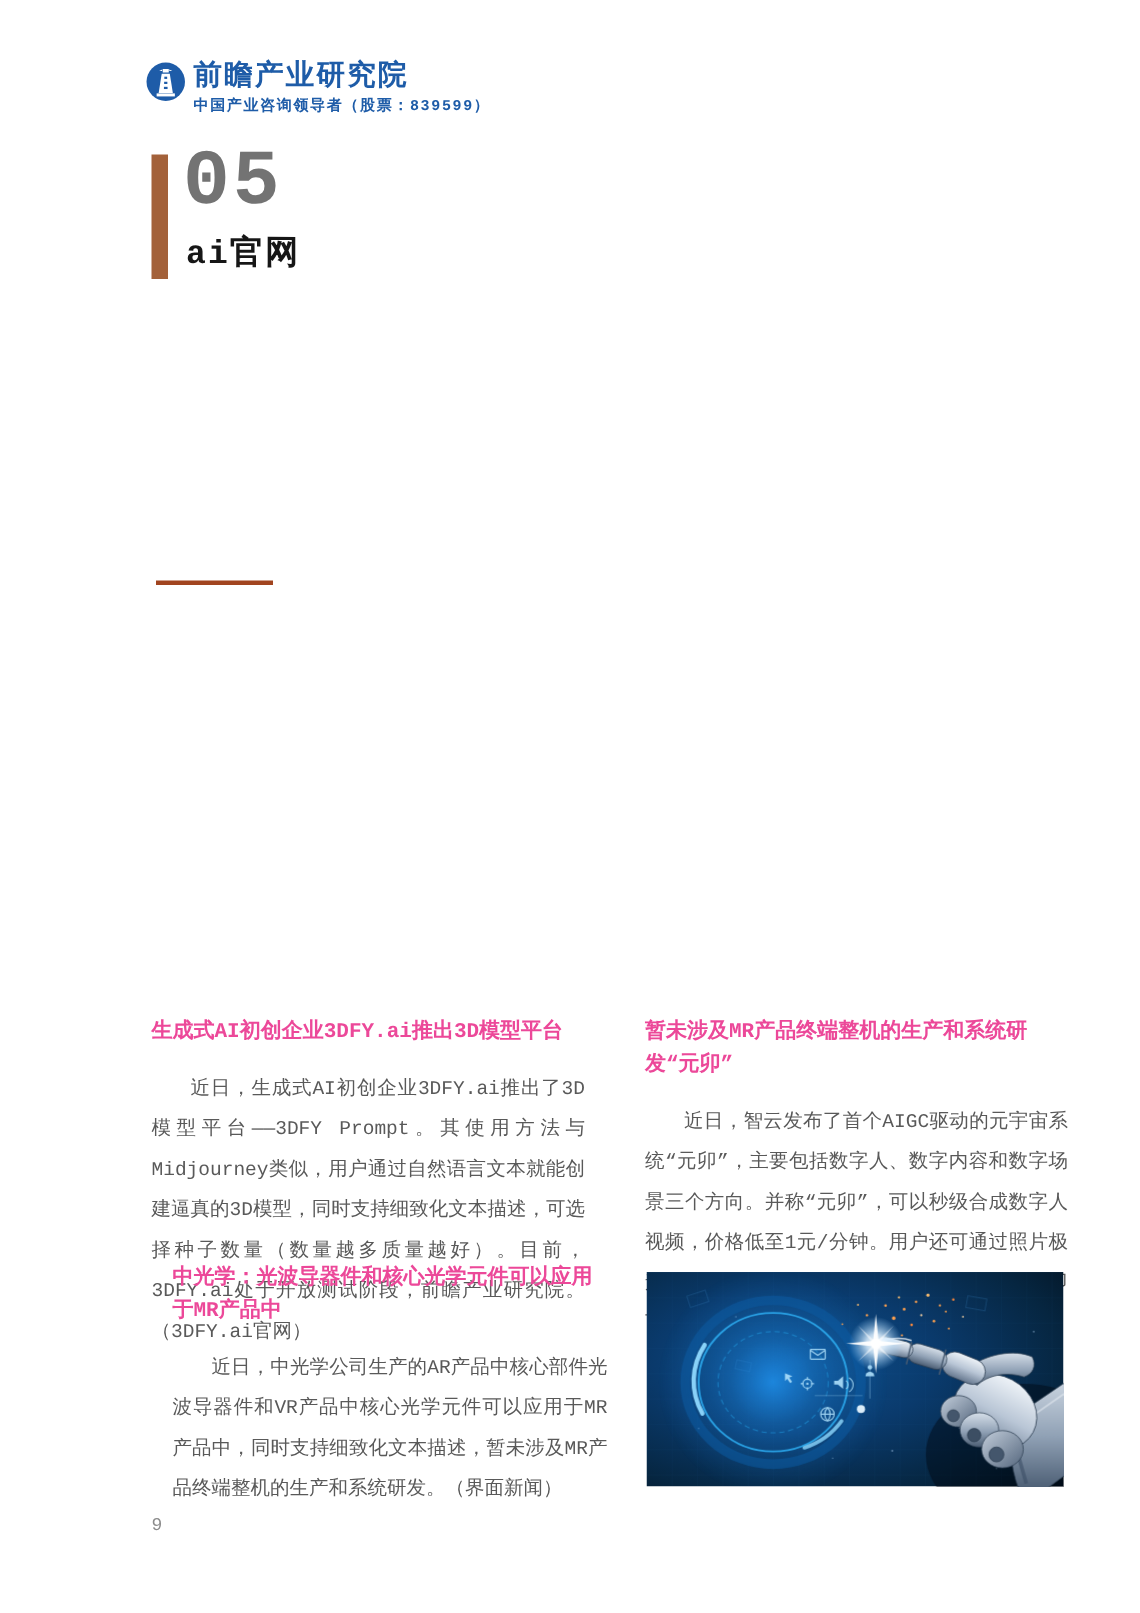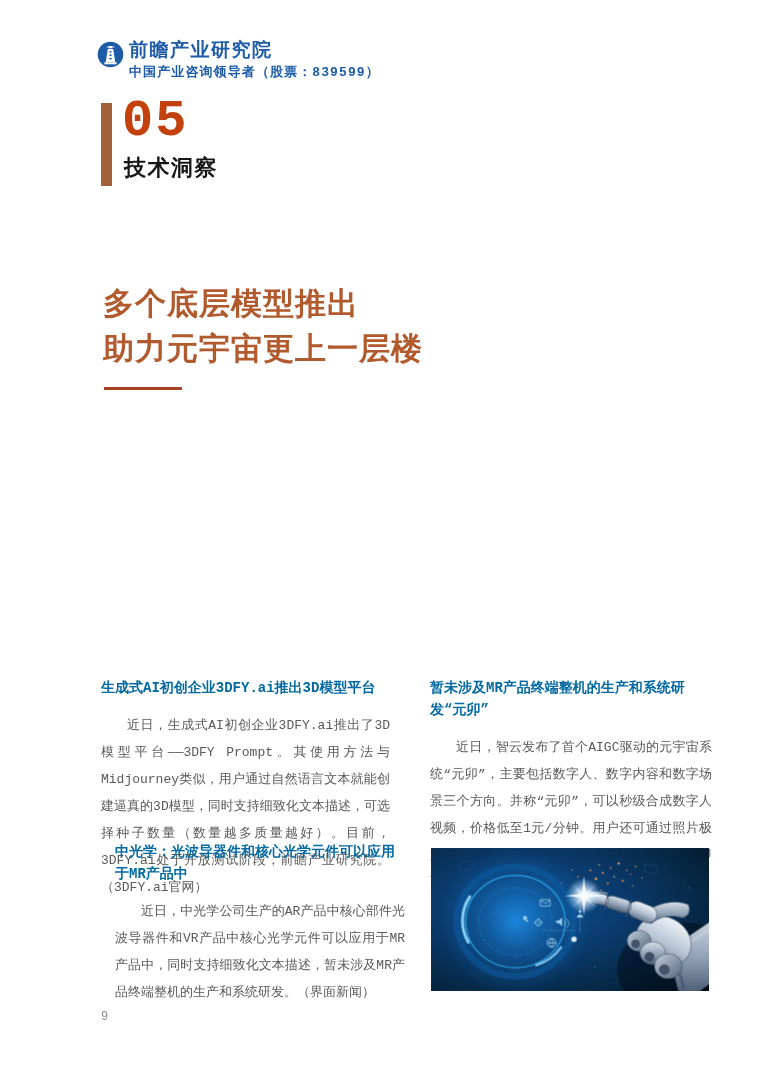--- a/index.html
+++ b/index.html
@@ -5,34 +5,34 @@
   html,body { margin:0; padding:0; background:#ffffff; }
   .page {
     position:relative; width:760px; height:1075px; background:#ffffff;
     font-family:Liberation Mono, monospace; overflow:hidden;margin-left:23px;
   }
 
   
   .brand { position:absolute; left:74px; top:41px; display:flex; align-items:flex-start; gap:5px; }
   .brand-logo { width:27px; height:27px; flex:0 0 auto; }
   .brand-title { font-size:19px; font-weight:bold; color:#1E5CA8; letter-spacing:1.5px; line-height:20px; }
-  .brand-tagline { font-size:13px; font-weight:bold; color:#1E5CA8; letter-spacing:1.1px; margin-top:2px; }
+  .brand-tagline { font-size:10px; font-weight:bold; color:#1E5CA8; letter-spacing:1.1px; margin-top:2px; }
 
   
   .chapter-bar { position:absolute; left:78px; top:103px; width:11px; height:83px; background:#A3613A; }
-  .chapter-num { position:absolute; left:99px; top:94px; font-size:52px; font-weight:bold; color:#c2410c; line-height:56px; letter-spacing:2px; }
+  .chapter-num { position:absolute; left:99px; top:94px; font-size:52px; font-weight:bold; color:#737373; line-height:56px; letter-spacing:2px; }
   .chapter-title { position:absolute; left:101px; top:153px; font-size:22px; font-weight:bold; color:#161616; letter-spacing:1.5px; }
 
   
   .headline { position:absolute; left:80px; top:283px; margin:0; font-size:31px; font-weight:bold; color:#B15A2E; line-height:45px; letter-spacing:1px; }
   .headline-rule { position:absolute; left:81px; top:387px; width:78px; height:3px; background:#A1441F; }
 
   
   .article { position:absolute; }
-  .article-title { font-size:14px; font-weight:bold; color:#0369a1; line-height:22px; margin:0 0 13px 0; }
+  .article-title { font-size:14px; font-weight:bold; color:#ec4899; line-height:22px; margin:0 0 13px 0; }
   .article-body { font-size:13px; color:#595959; line-height:27px; text-align:justify; text-indent:2em; margin:0; }
   #article-3dfy { left:78px; top:677px; width:289px; }
   #article-zhiyun { left:407px; top:677px; width:282px; }
   #article-zgx { left:92px; top:841px; width:290px; }
 
   .figure { position:absolute; left:408px; top:848px; width:278px; height:143px; margin:0; }
   .figure svg { display:block; width:278px; height:143px; }
 
   .pagenum { position:absolute; left:78px; top:1010px; font-size:12px; color:#8c8c8c; }
 </style>
@@ -59,24 +59,24 @@
     </svg>
     <div class="brand-text">
       <div class="brand-title">前瞻产业研究院</div>
       <div class="brand-tagline">中国产业咨询领导者（股票：839599）</div>
     </div>
   </header>
 
   <section>
     <div class="chapter-bar"></div>
     <div class="chapter-num">05</div>
-    <div class="chapter-title">技术洞察</div>
+    <div class="chapter-title">ai官网</div>
   </section>
 
-  <h1 class="headline"><span>多个底层模型推出</span><br><span>助力元宇宙更上一层楼</span></h1>
+  <h1 class="headline"><br></h1>
   <div class="headline-rule"></div>
 
   <main>
 
     <article class="article" id="article-3dfy">
       <h2 class="article-title">生成式AI初创企业3DFY.ai推出3D模型平台</h2>
       <p class="article-body">近日，生成式AI初创企业3DFY.ai推出了3D模型平台——3DFY Prompt。其使用方法与Midjourney类似，用户通过自然语言文本就能创建逼真的3D模型，同时支持细致化文本描述，可选择种子数量（数量越多质量越好）。目前，3DFY.ai处于开放测试阶段，前瞻产业研究院。（3DFY.ai官网）</p>
     </article>
 
     <article class="article" id="article-zhiyun">

